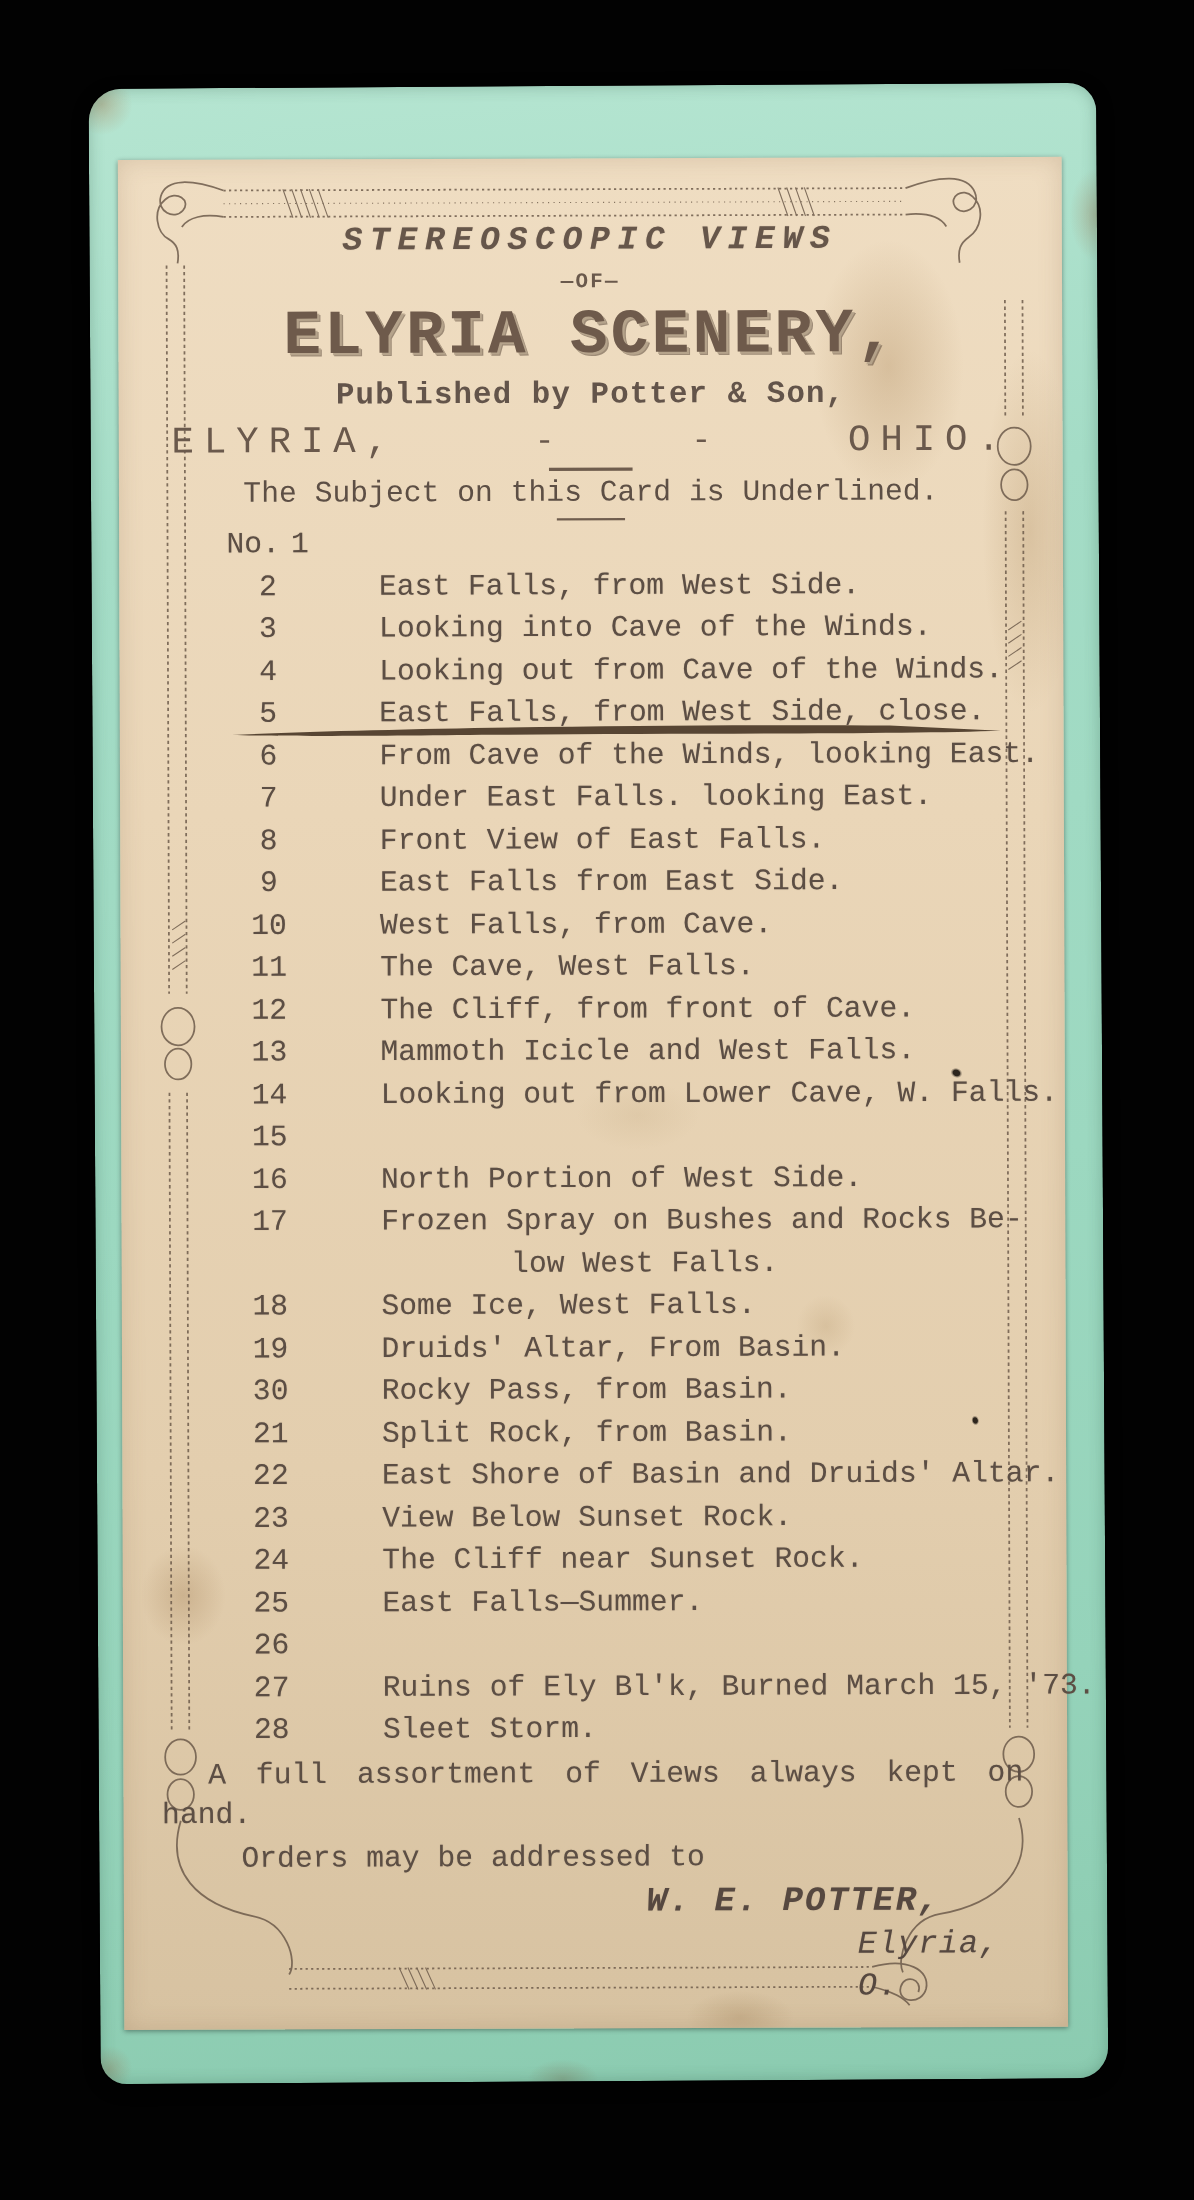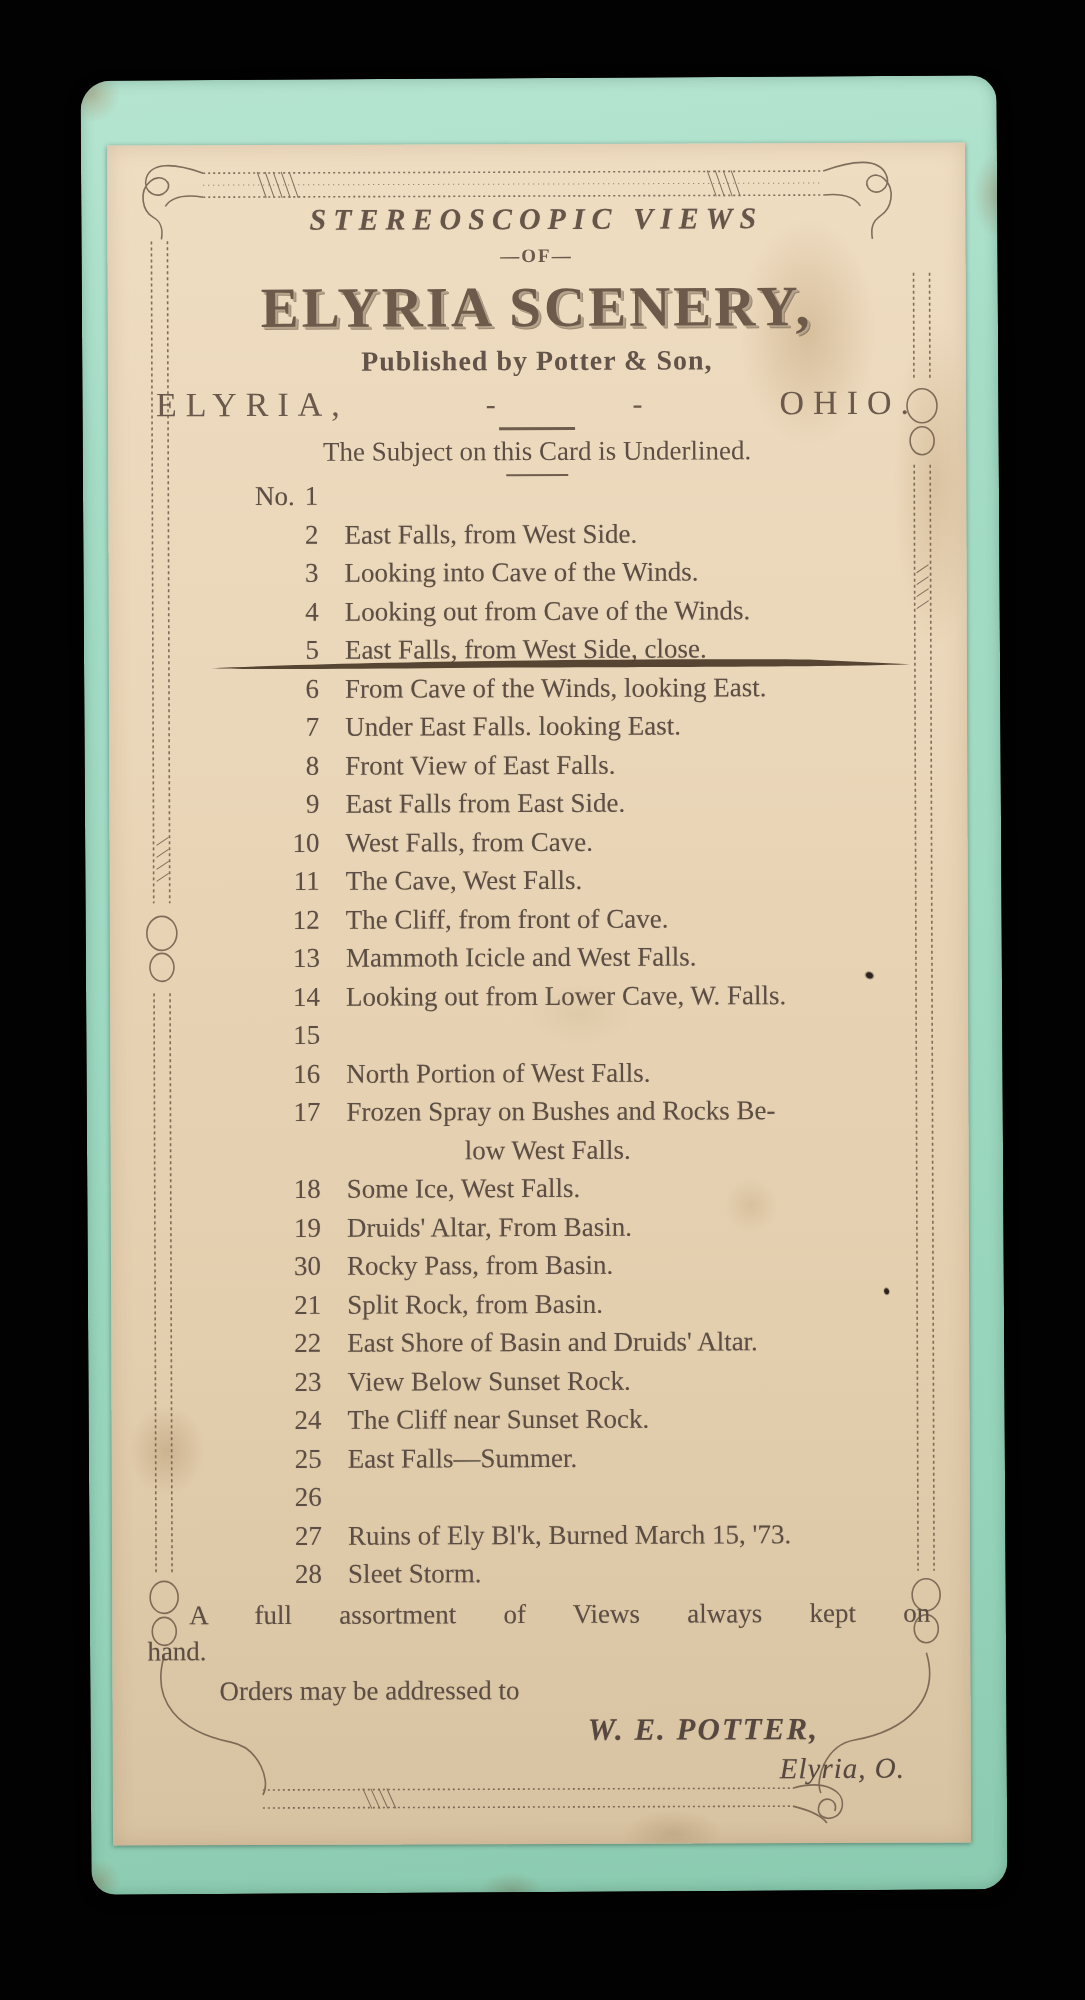--- a/index.html
+++ b/index.html
@@ -1,17 +1,17 @@
 <!DOCTYPE html>
 <html style="--background: #020202; --mount-green: #9fd8c2; --paper: #e8d3b5; --ink: #5d4f45; --underline-ink: #4a3827;"><head>
 <meta charset="utf-8">
 <style>
   html,body{margin:0;padding:0;background:#000;}
   .stage{position:relative;width:1085px;height:2000px;background:#020202;overflow:hidden;
-         font-family:Liberation Serif, serif;}
+         font-family:Liberation Mono, monospace;}
   
   .green-card{position:absolute;left:86px;top:78px;width:916px;height:1814px;
     border-radius:30px 26px 28px 24px;transform:rotate(-0.35deg);
     background:
       radial-gradient(40px 40px at 12px 14px, rgba(170,140,100,.45), transparent 70%),
       radial-gradient(34px 60px at 915px 120px, rgba(160,130,95,.40), transparent 70%),
       radial-gradient(30px 30px at 8px 1800px, rgba(150,120,85,.35), transparent 70%),
       radial-gradient(46px 26px at 420px 1812px, rgba(120,100,70,.30), transparent 70%),
       linear-gradient(175deg,#b5e5d1 0%,#a4dcc6 22%,#9cd8c0 55%,#95d3ba 80%,#8bcbb0 100%);
     box-shadow:0 0 0 1px rgba(0,0,0,.55), inset 0 0 14px rgba(40,80,60,.30), 0 4px 14px rgba(0,0,0,.6);}
@@ -40,21 +40,21 @@
   .h-city .dash{font-size:30px;letter-spacing:0;}
   .rule{border-top:3px solid #6f5d4e;margin:4px auto 0;}
   .rule-a{width:76px;}
   .rule-b{width:62px;border-top-width:2px;margin-top:7px;}
   .h-note{font-size:27px;margin-top:6px;color:#5d4f45;}
   
   .list{position:absolute;top:332px;left:60px;right:36px;font-size:27px;color:#5c4e44;
         text-shadow:0 0 1px rgba(92,78,67,.30);}
   .row{display:flex;height:38.5px;line-height:38.5px;white-space:nowrap;}
   .row.two-line{height:77px;}
-  .cell-num{width:150px;text-align:right;flex:none;}
+  .cell-num{width:150px;text-align:center;flex:none;}
   .no-prefix{margin-right:10px;}
   .cell-title{margin-left:26px;}
   .wrap2{display:block;padding-left:118px;}
   .subject-underline{position:absolute;left:40px;top:182px;width:704px;height:12px;}
   .blot{position:absolute;background:radial-gradient(closest-side,#2d251d 55%,rgba(45,37,29,.4) 75%,transparent);
         border-radius:60% 40% 55% 45%;}
   .blot1{left:694px;top:496px;width:11px;height:9px;transform:rotate(25deg);}
   .blot2{left:712px;top:812px;width:7px;height:9px;transform:rotate(-15deg);}
   
   .footer{position:absolute;top:1452px;left:35px;right:40px;font-size:27px;color:#5c4e44;
@@ -195,21 +195,21 @@
           </div>
           <div class="row">
             <span class="cell-num">14</span>
             <span class="cell-title">Looking out from Lower Cave, W. Falls.</span>
           </div>
           <div class="row">
             <span class="cell-num">15</span>
           </div>
           <div class="row">
             <span class="cell-num">16</span>
-            <span class="cell-title">North Portion of West Falls.</span>
+            <span class="cell-title">North Portion of West Side.</span>
           </div>
           <div class="row two-line">
             <span class="cell-num">17</span>
             <span class="cell-title">Frozen Spray on Bushes and Rocks Be-<span class="wrap2">low West Falls.</span></span>
           </div>
           <div class="row">
             <span class="cell-num">18</span>
             <span class="cell-title">Some Ice, West Falls.</span>
           </div>
           <div class="row">

